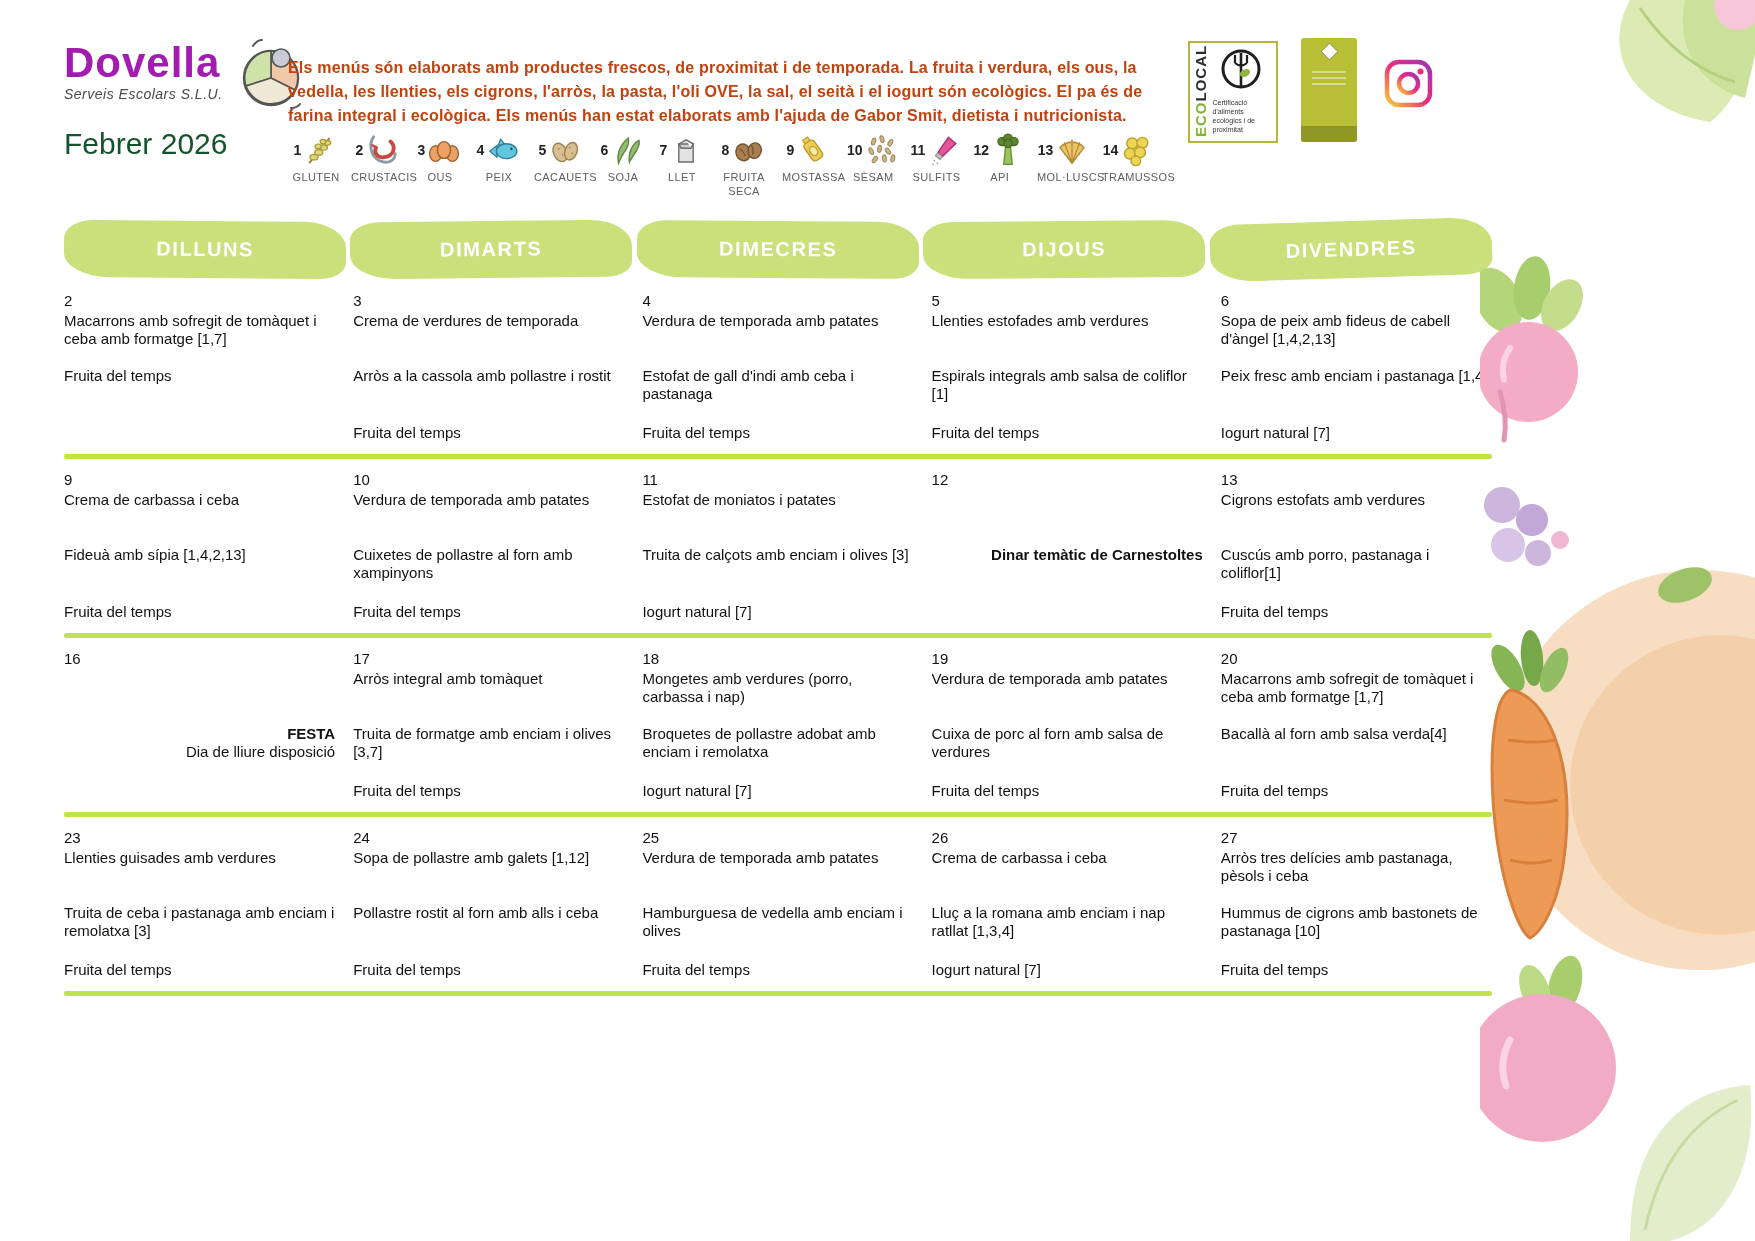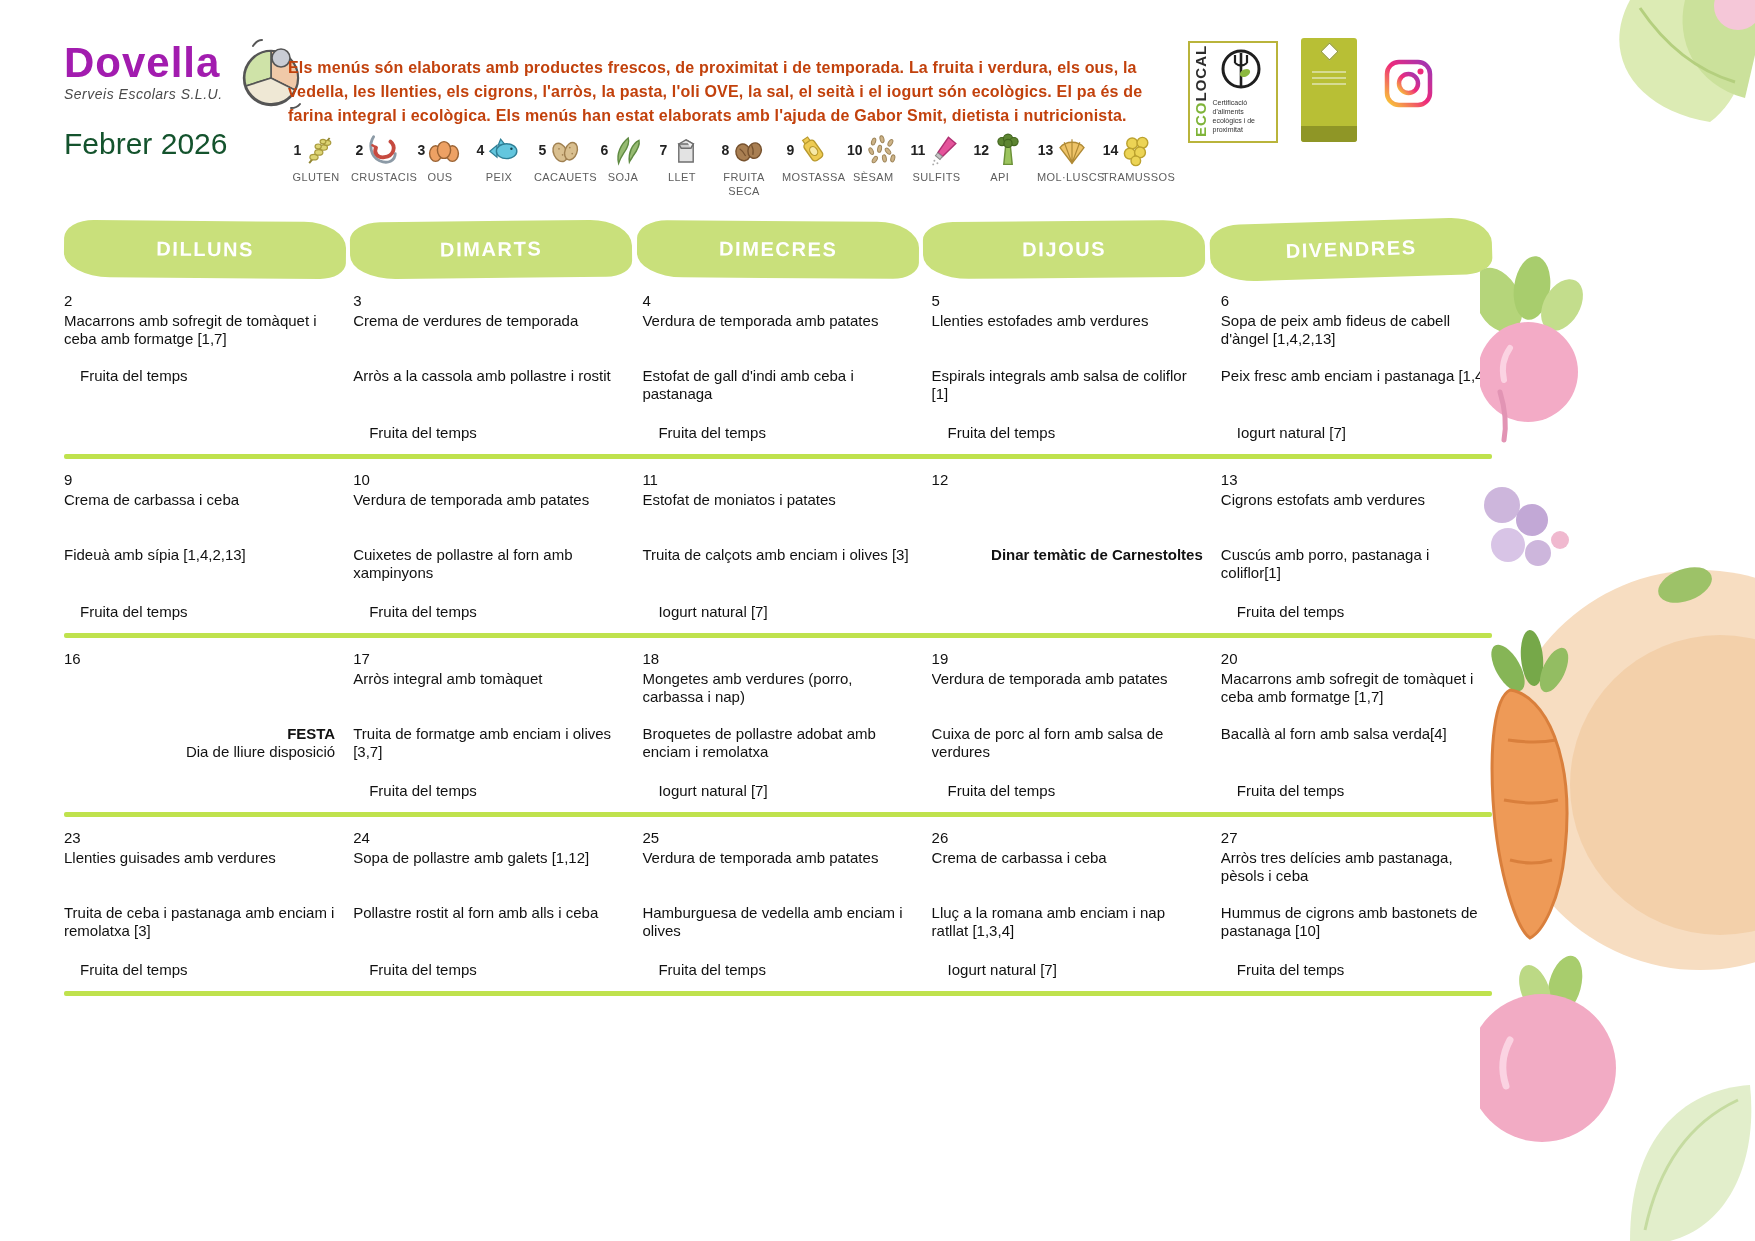--- a/index.html
+++ b/index.html
@@ -46,21 +46,21 @@
   .cal-headers{display:grid;grid-template-columns:repeat(5,1fr);column-gap:4px;margin-bottom:11px;}
   .brush{height:57px;background:#c9e07b;display:flex;align-items:center;justify-content:center;
          border-radius:30px 42px 26px 46px / 18px 26px 16px 24px;}
   .brush span{color:#fff;font-weight:bold;font-size:20px;letter-spacing:1.6px;}
   .week-row{display:grid;grid-template-columns:repeat(5,1fr);column-gap:18px;padding:3px 0 6px;}
   .day-cell{min-width:0;}
   .day-num{font-size:15px;height:20px;}
   .slot{font-size:15px;line-height:1.22;overflow:hidden;}
   .s1{height:55px;}
   .s2{height:57px;}
-  .s3{height:22px;margin-left:16px;}
+  .s3{height:22px;}
   .special{text-align:right;font-weight:bold;}
   .sp-sub{font-weight:normal;}
   .week-sep{height:5px;background:#bfe24d;border-radius:2px;margin:2px 0 9px;}
   
   .deco{position:absolute;right:0;top:0;width:275px;height:1241px;pointer-events:none;}
 </style>
 </head>
 <body>
 
 <div class="logo">

